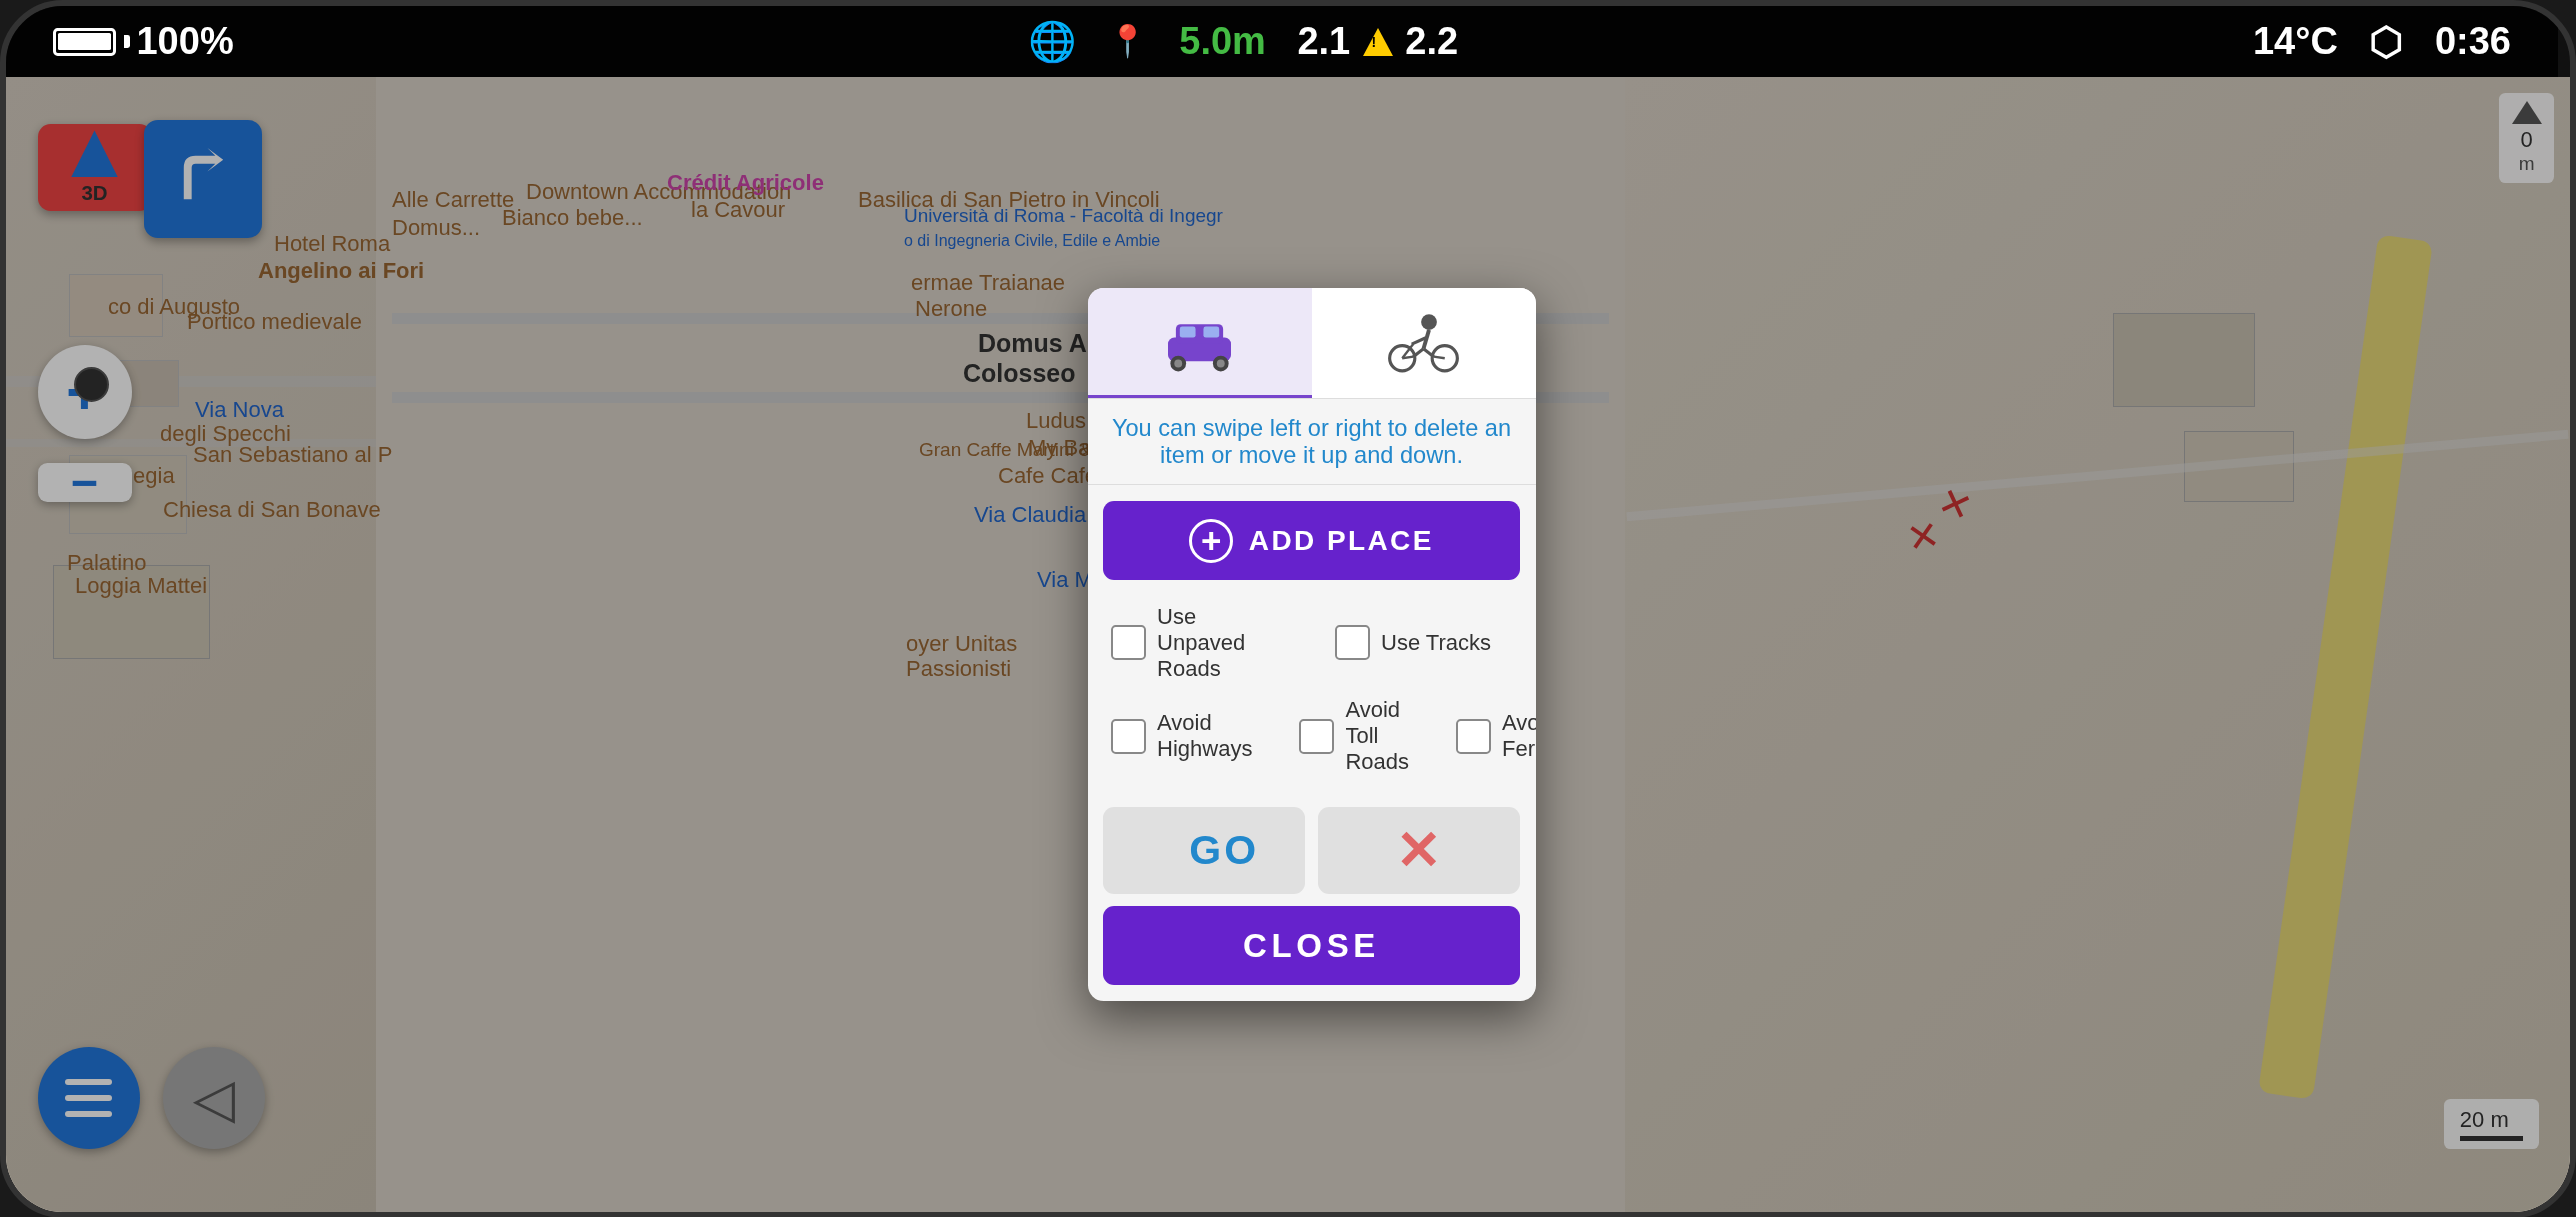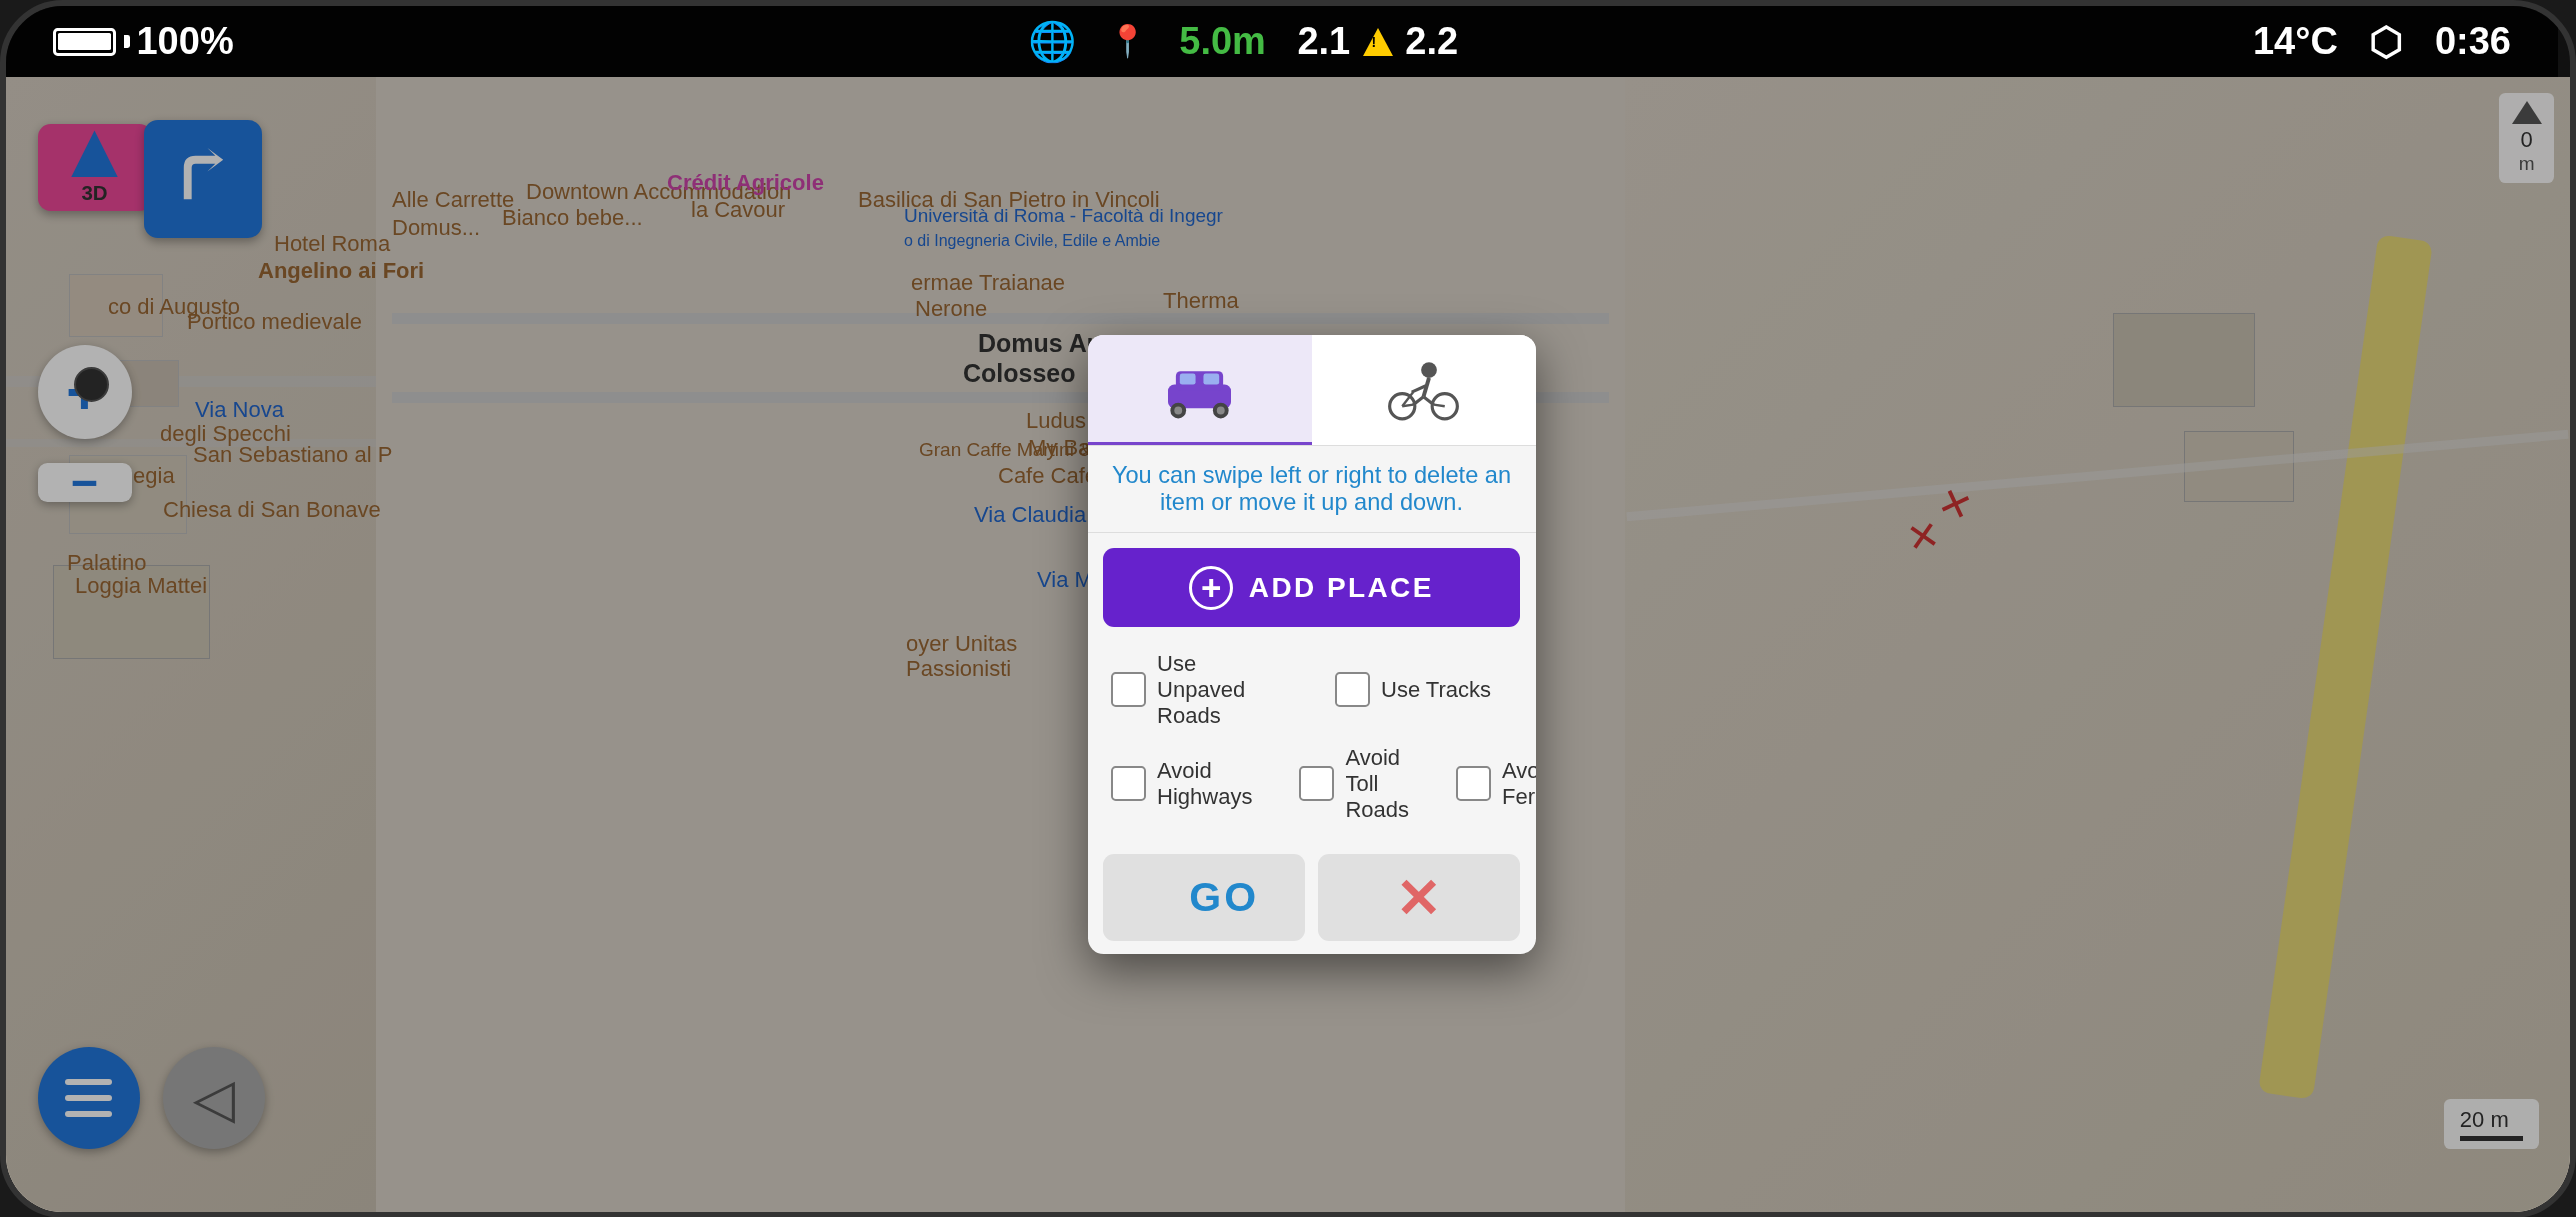--- a/index.html
+++ b/index.html
@@ -112,21 +112,21 @@
     .map-label.blue { color: #2266cc; }
     .map-label.brown { color: #996633; }
     .map-label.dark { color: #333; font-weight: bold; }
     
     .map-btn-3d {
       position: absolute;
       left: 31.5px;
       top: 47px;
       width: 114px;
       height: 87px;
-      background: #ec4899;
+      background: #ef4444;
       border-radius: 12.6px;
       display: flex;
       flex-direction: column;
       align-items: center;
       justify-content: center;
       box-shadow: 0 3.1px 9.4px rgba(0,0,0,0.3);
     }
     .map-btn-nav {
       position: absolute;
       left: 134px;
@@ -617,17 +617,20 @@
 
         <div class="action-buttons">
           <div class="go-btn">
             <span class="go-label">GO</span>
           </div>
           <div class="cancel-btn">
             <span class="cancel-x">✕</span>
           </div>
         </div>
 
+        <div class="close-btn">
+          <span class="close-label">CLOSE</span>
+        </div>
       </div>
     </div>
   </div>
 </div>
 
 
 </body></html>

